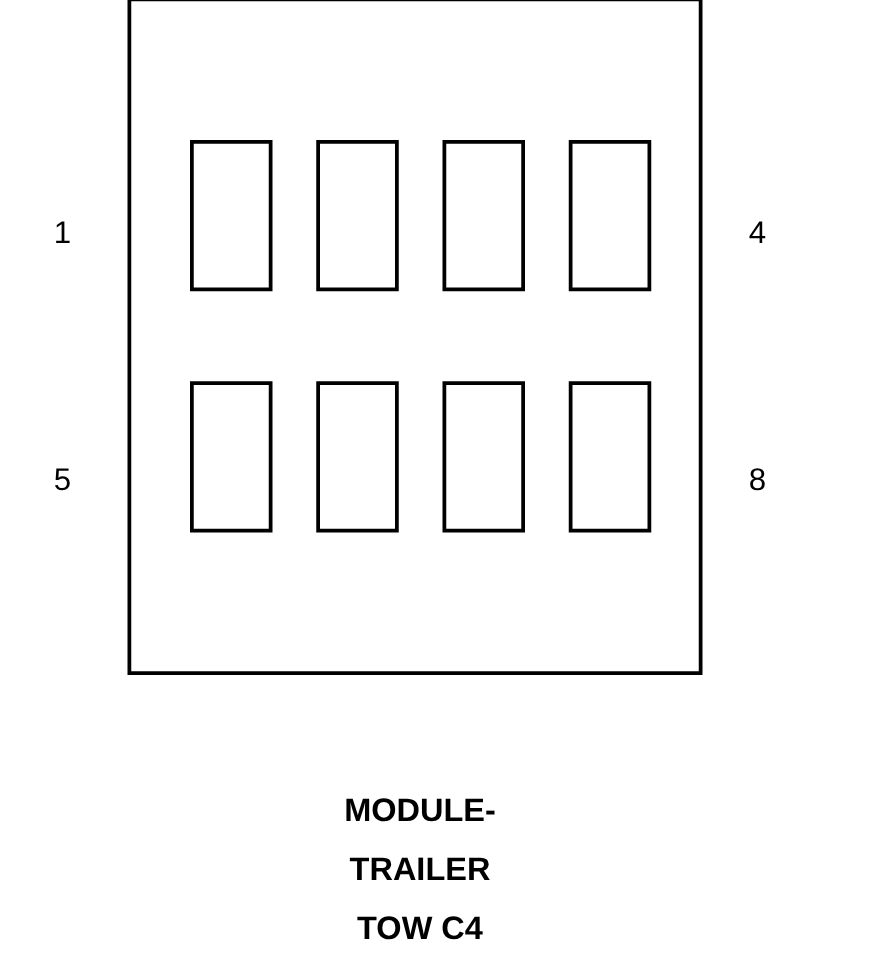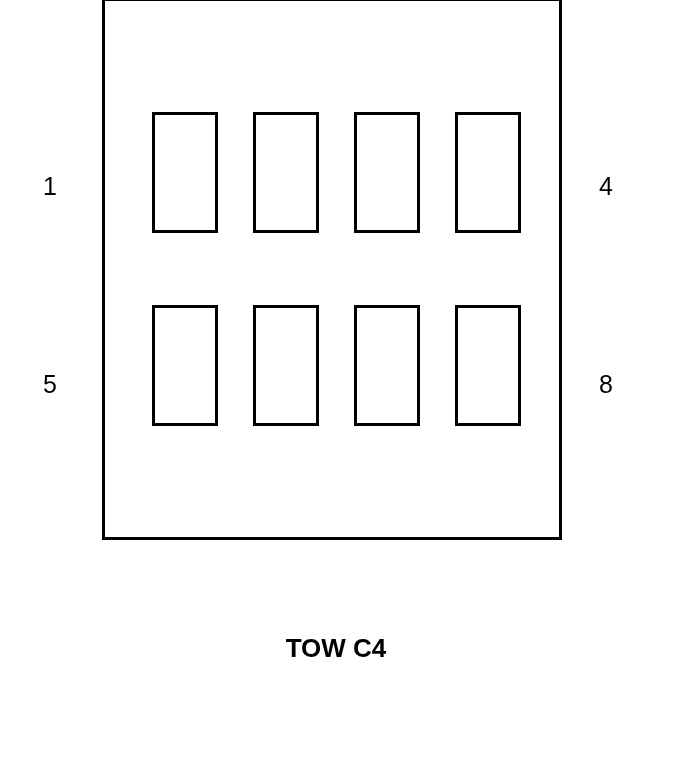--- a/index.html
+++ b/index.html
@@ -25,15 +25,17 @@
   <div class="cavity" style="left:253px; top:305px;"></div>
   <div class="cavity" style="left:354px; top:305px;"></div>
   <div class="cavity" style="left:455px; top:305px;"></div>
 
   <div class="pin-label" style="left:35px; top:174px;">1</div>
   <div class="pin-label" style="left:591px; top:174px;">4</div>
   <div class="pin-label" style="left:35px; top:372px;">5</div>
   <div class="pin-label" style="left:591px; top:372px;">8</div>
 
   <div class="caption">
+    <div>MODULE-</div>
+    <div>TRAILER</div>
     <div>TOW C4</div>
   </div>
 </div>
 
 </body></html>

